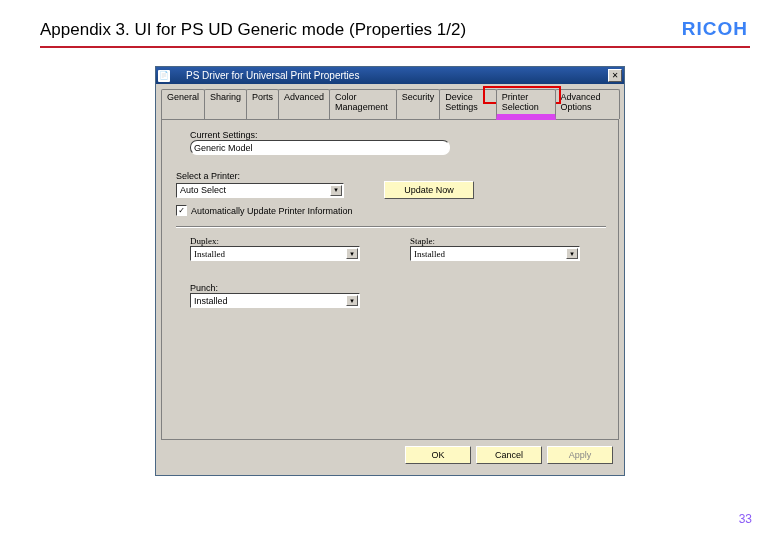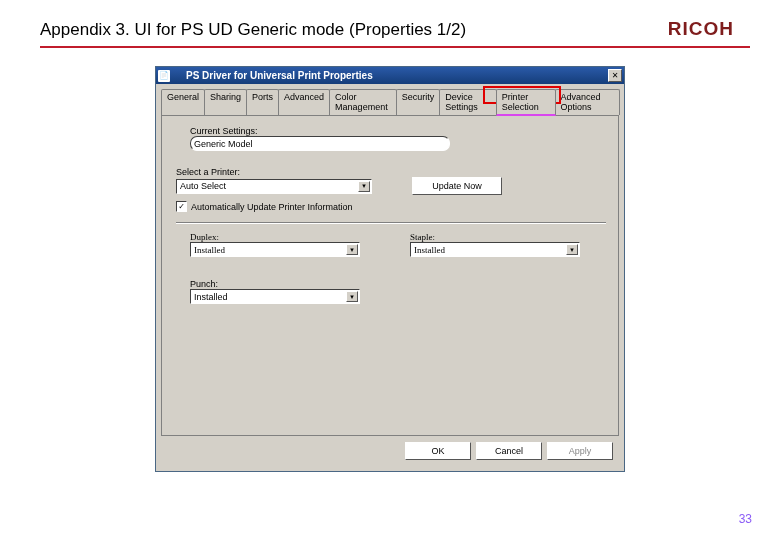--- a/index.html
+++ b/index.html
@@ -17,23 +17,23 @@
     justify-content: space-between;
     align-items: flex-end;
   }
   .slide-title {
     font-size: 17px;
     color: #000;
   }
   .brand {
     font-weight: 900;
     font-size: 19px;
-    color: #7f1d1d;
+    color: #3b82f6;
     letter-spacing: 1px;
-    margin-right: 16px;
+    margin-right: 2px;
   }
   .red-rule {
     height: 2px;
     background: #c11c2c;
     margin: 0 30px 0 40px;
   }
   .screenshot-wrap {
     margin: 18px auto 0 auto;
     width: 470px;
   }
@@ -55,21 +55,21 @@
   }
   .titlebar .icon-box {
     width: 12px; height: 12px;
     background: #fff;
     color: #153d7a;
     font-size: 8px;
     display: flex; align-items:center; justify-content:center;
     margin-right: 4px;
     border-radius: 1px;
   }
-  .titlebar .title-text { font-weight: bold; flex: 1; padding-left: 12px; }
+  .titlebar .title-text { font-weight: normal; flex: 1; padding-left: 12px; }
   .titlebar .closebtn {
     width: 14px; height: 13px;
     background: #d4d0c8;
     border: 1px solid #fff;
     border-right-color: #555; border-bottom-color:#555;
     color: #000;
     display:flex; align-items:center; justify-content:center;
     font-size: 8px;
   }
   .win-body {
@@ -86,21 +86,21 @@
     border-bottom: none;
     background: #d4d0c8;
     border-top-left-radius: 2px;
     border-top-right-radius: 2px;
     margin-right: -1px;
     font-size: 9px;
     position: relative;
   }
   .tab.active {
     background: #d4d0c8;
-    border-bottom: 2px solid #d946ef;
+    border-bottom: 6px solid #d946ef;
     margin-bottom: -1px;
     z-index: 2;
   }
   .highlight-box {
     position: absolute;
     border: 2px solid #e00000;
     pointer-events: none;
   }
   .tab-panel {
     border: 1px solid #808080;
@@ -128,21 +128,21 @@
   .dropdown .arrow {
     position:absolute; right:1px; top:1px;
     width: 12px; height: 11px;
     background:#d4d0c8;
     border:1px solid #fff;
     border-right-color:#555; border-bottom-color:#555;
     display:flex; align-items:center; justify-content:center;
     font-size: 7px;
   }
   .btn {
-    background:#ffffff;
+    background:#fef9c3;
     border:1px solid #fff;
     border-right-color:#555; border-bottom-color:#555;
     justify-content:center;
     height: 18px;
     padding: 0;
   }
   .btn.disabled { color:#888; }
   .check-row { display:flex; align-items:center; margin-top:6px; font-size:9px; }
   .check {
     width:11px; height:11px; background:#fff;
@@ -205,21 +205,21 @@
         <div style="margin-left:14px;">
           <span class="lbl">Current Settings:</span>
           <div class="readonly-box" style="width:260px;border-radius:7px;">
             <span>Generic Model</span>
           </div>
         </div>
 
         <div style="margin-top:16px;">
           <span class="lbl">Select a Printer:</span>
           <div style="display:flex; gap:40px; align-items:center;">
-            <div class="dropdown" style="width:196px;">
+            <div class="dropdown" style="width:168px;">
               <span>Auto Select</span>
               <div class="arrow">▾</div>
             </div>
             <div class="btn" style="width:90px;">
               <span>Update Now</span>
             </div>
           </div>
           <div class="check-row">
             <div class="check">
               <span>✓</span>

